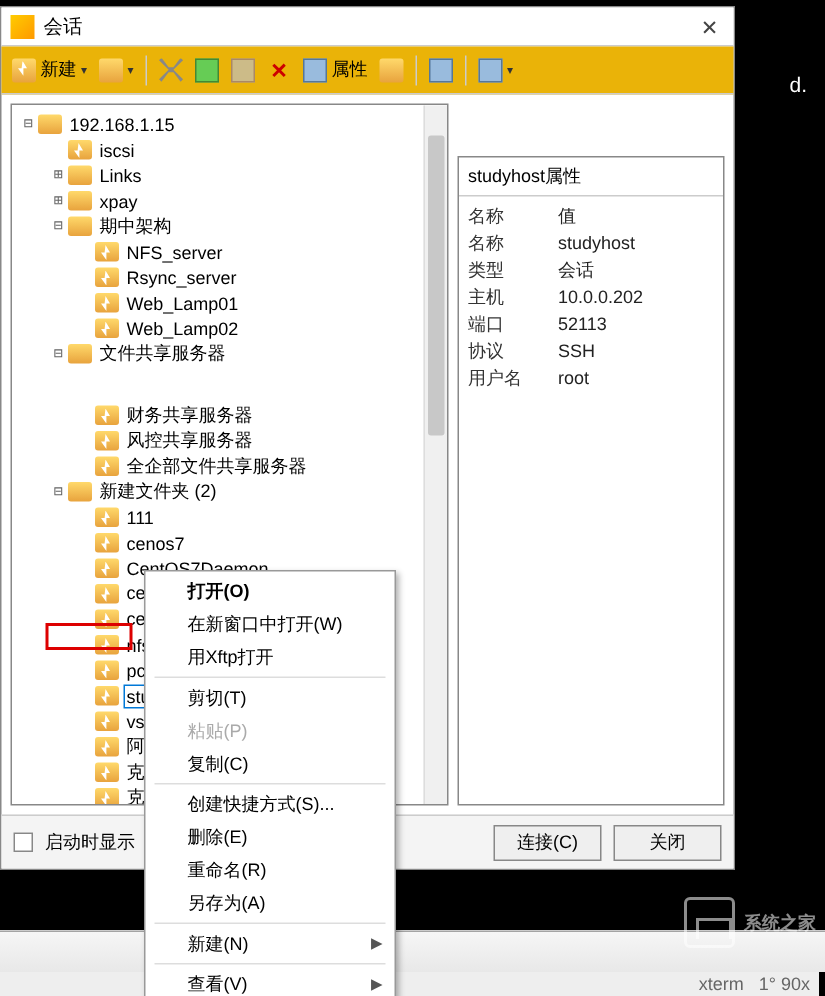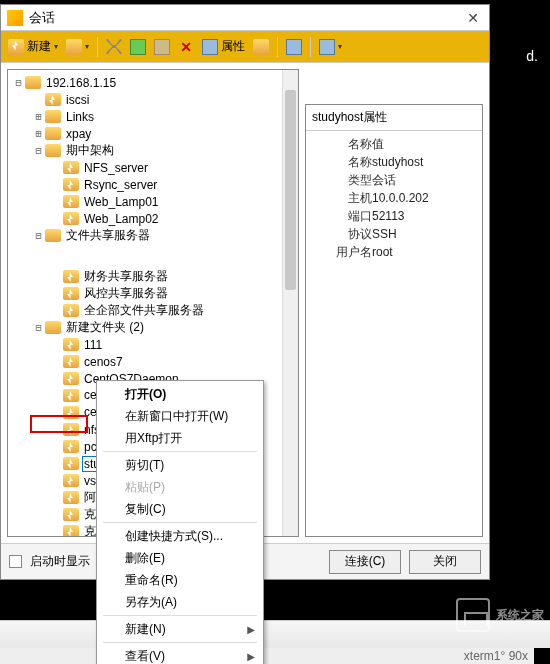--- a/index.html
+++ b/index.html
@@ -29,37 +29,37 @@
 .tree { padding: 4px 2px; }
 .tree-item { display: flex; align-items: center; height: 17px; white-space: nowrap; }
 .tree-toggle { width: 13px; text-align: center; font-size: 10px; color: #666; cursor: pointer; font-family: monospace; }
 .tree-ico { width: 16px; height: 13px; margin-right: 3px; }
 .tree-label { padding: 0 2px; cursor: pointer; }
 .tree-label.editbox { background: #fff; border: 1px solid #0078d7; padding: 0 1px; }
 .red-box { border: 2px solid #d00; position: absolute; pointer-events: none; }
 .red-box-1 { left: 22px; top: 345px; width: 58px; height: 18px; }
 .props-pane { flex: 1; border: 1px solid #888; background: #fff; display: flex; flex-direction: column; margin-top: 35px; }
 .props-title { padding: 4px 6px; border-bottom: 1px solid #ccc; }
-.props-body { flex: 1; padding: 4px 6px; text-align: right; }
+.props-body { flex: 1; padding: 4px 6px; }
 .props-row { display: flex; height: 18px; align-items: center; }
 .props-key { width: 60px; color: #333; }
 .props-val { color: #222; }
 .scrollbar-mock { position: absolute; right: 0; top: 0; bottom: 0; width: 16px; background: #f0f0f0; border-left: 1px solid #ddd; }
 .scrollbar-thumb { position: absolute; left: 2px; right: 2px; top: 20px; height: 200px; background: #c8c8c8; border-radius: 2px; }
 .footer { height: 36px; border-top: 1px solid #ccc; display: flex; align-items: center; padding: 0 8px; gap: 8px; background: #f4f4f4; }
 .chk { width: 13px; height: 13px; border: 1px solid #888; background: #fff; }
 .footer-spacer { flex: 1; }
 .btn { min-width: 72px; height: 24px; border: 1px solid #888; background: #efefef; display: flex; align-items: center; justify-content: center; cursor: pointer; }
 .context-menu { position: absolute; left: 96px; top: 380px; width: 168px; background: #fff; border: 1px solid #999; box-shadow: 2px 2px 4px rgba(0,0,0,0.3); padding: 2px; z-index: 10; }
 .menu-item { height: 22px; display: flex; align-items: center; padding: 0 20px 0 26px; cursor: pointer; position: relative; }
 .menu-item.disabled { color: #aaa; cursor: default; }
 .menu-sep { height: 1px; background: #ddd; margin: 2px 4px; }
 .menu-arrow { position: absolute; right: 6px; font-size: 10px; color: #555; }
 .taskbar { position: absolute; left: 0; bottom: 16px; right: 0; height: 28px; background: linear-gradient(#f6f6f6,#e8e8e8); border-top: 1px solid #ccc; }
-.statusbar { position: absolute; left: 0; bottom: 0; right: 16px; height: 16px; background: #eee; display: flex; align-items: center; justify-content: flex-end; padding: 0 6px; font-size: 10px; color: #666; }
+.statusbar { position: absolute; left: 0; bottom: 0; right: 4px; height: 16px; background: #eee; display: flex; align-items: center; justify-content: flex-end; padding: 0 6px; font-size: 10px; color: #666; gap: 10px; }
 .watermark { position: absolute; right: 6px; bottom: 32px; color: rgba(255,255,255,0.55); font-size: 22px; font-weight: bold; display: flex; align-items: center; gap: 6px; }
 .watermark-ico { width: 34px; height: 34px; border: 2px solid rgba(255,255,255,0.55); border-radius: 4px; position: relative; }
 .watermark-ico::before { content:""; position:absolute; left:6px; top:12px; width:20px; height:12px; border:2px solid rgba(255,255,255,0.55); border-bottom:none; }
 </style>
 </head>
 <body>
 
 <div class="desktop">
   <div class="desktop-text">d.</div>
 

